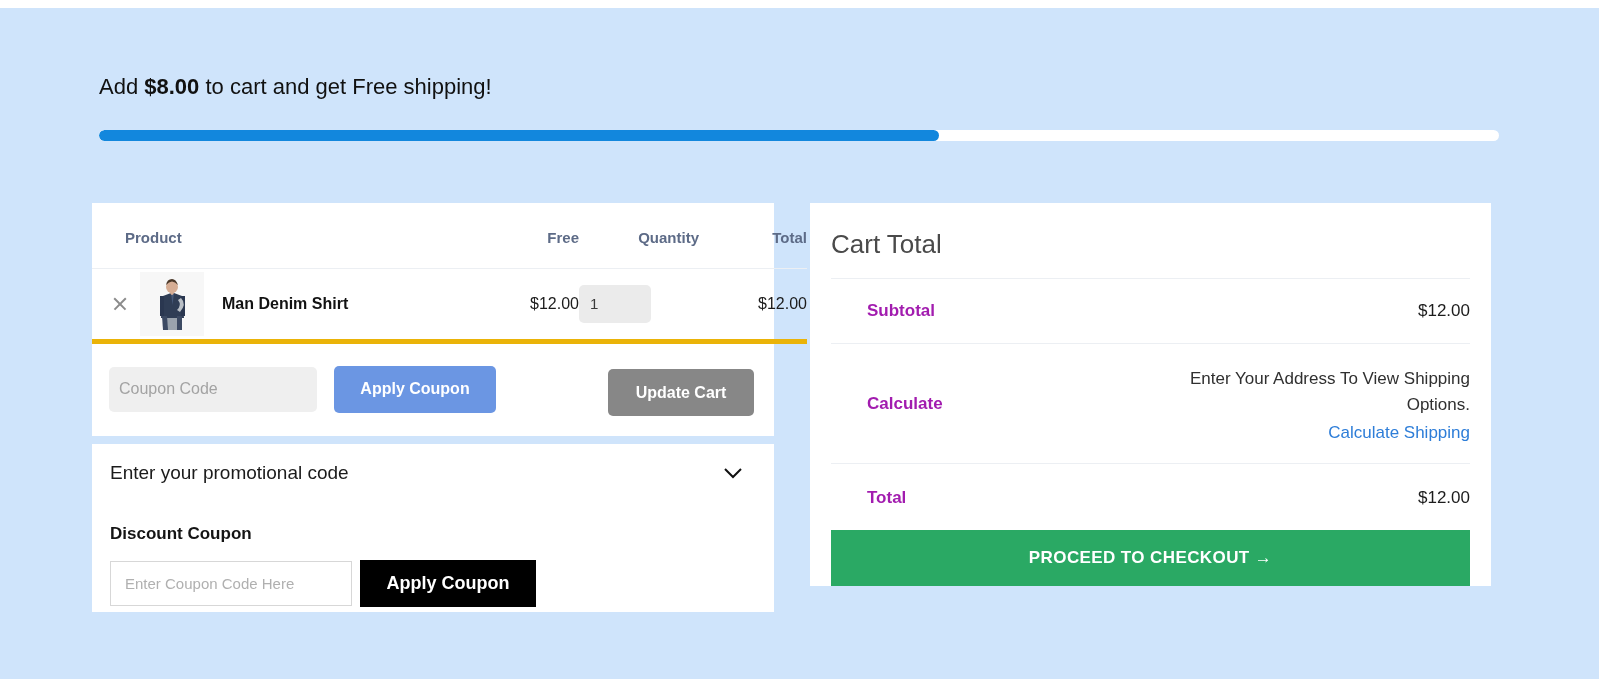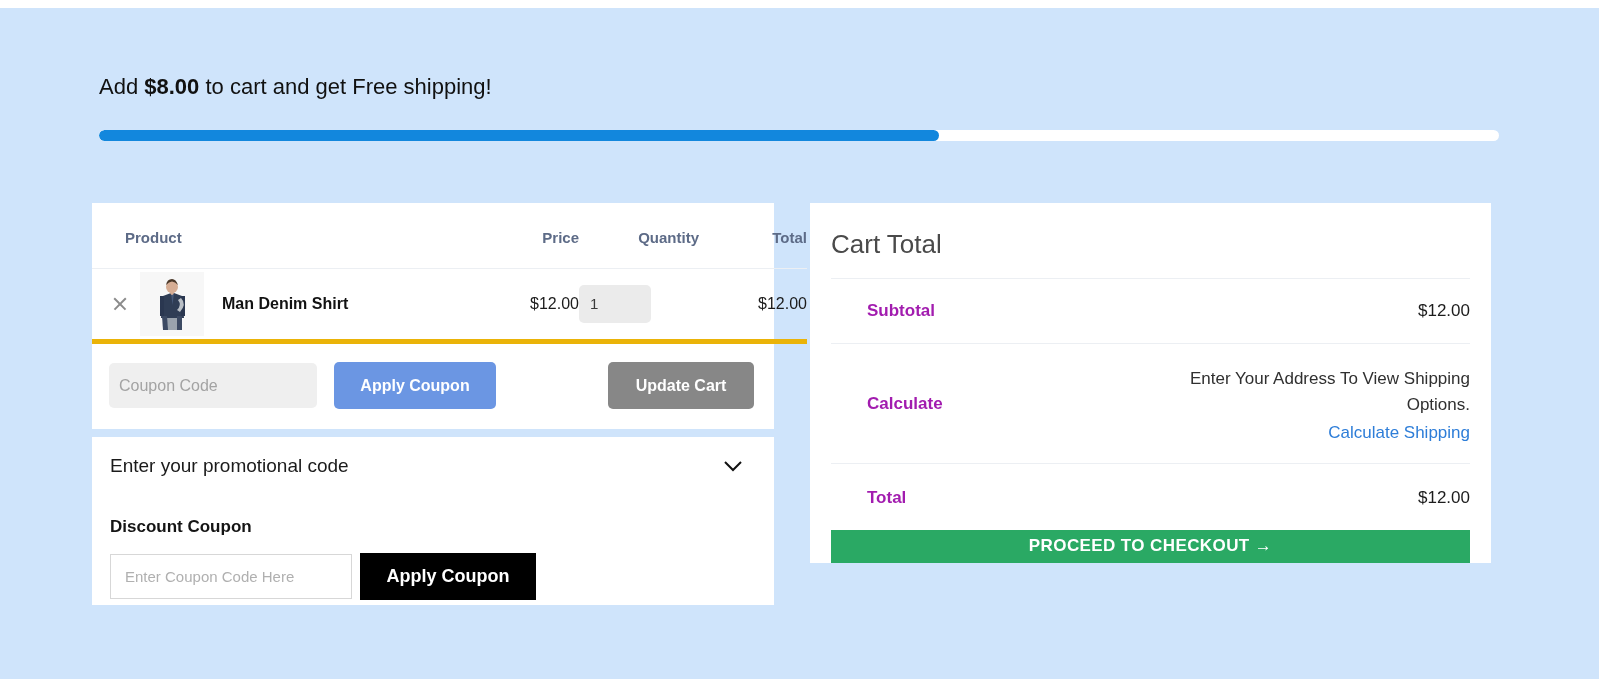--- a/index.html
+++ b/index.html
@@ -210,20 +210,21 @@
   }
   .btn-update {
     margin-left: auto;
     width: 146px;
     height: 47px;
     background: #878787;
     color: #ffffff;
     font-size: 16px;
     font-weight: bold;
     border-radius: 5px;
+    margin-top: 7px;
   }
 
   
   .promo-card {
     margin-top: 8px;
     padding: 18px 18px 0 18px;
     height: 168px;
     box-sizing: border-box;
   }
   .promo-head {
@@ -324,21 +325,21 @@
     text-align: right;
     margin-top: 4px;
     cursor: pointer;
   }
   .total-row {
     padding: 20px 0 18px 0;
   }
   .btn-checkout {
     display: block;
     width: 100%;
-    height: 33px;
+    height: 56px;
     background: #2aa964;
     color: #ffffff;
     font-size: 17px;
     font-weight: bold;
     letter-spacing: 0.4px;
     border: none;
     cursor: pointer;
     margin-bottom: 24px;
     font-family: "Liberation Sans", sans-serif;
   }
@@ -357,21 +358,21 @@
     </div>
   </div>
 
   <div class="cart-col">
 
     <div class="card cart-card">
       <table class="cart-table">
         <thead>
           <tr>
             <th class="col-product">Product</th>
-            <th class="col-price">Price</th>
+            <th class="col-price">Free</th>
             <th class="col-qty">Quantity</th>
             <th class="col-total">Total</th>
           </tr>
         </thead>
         <tbody>
           <tr>
             <td>
               <div class="product-cell">
                 <div class="remove-btn"></div>
                 <div class="thumb">

